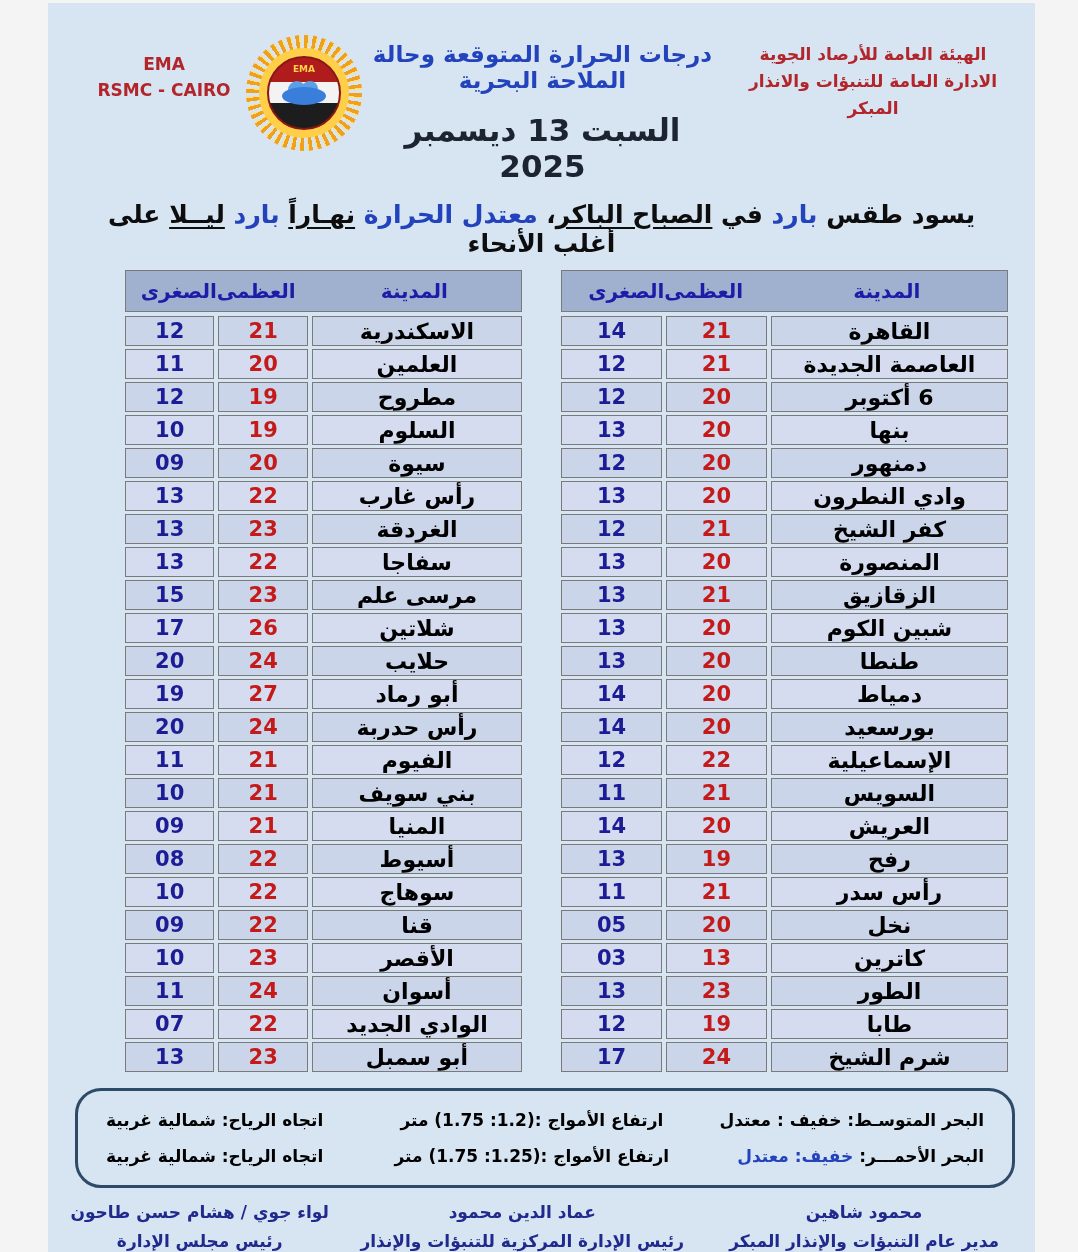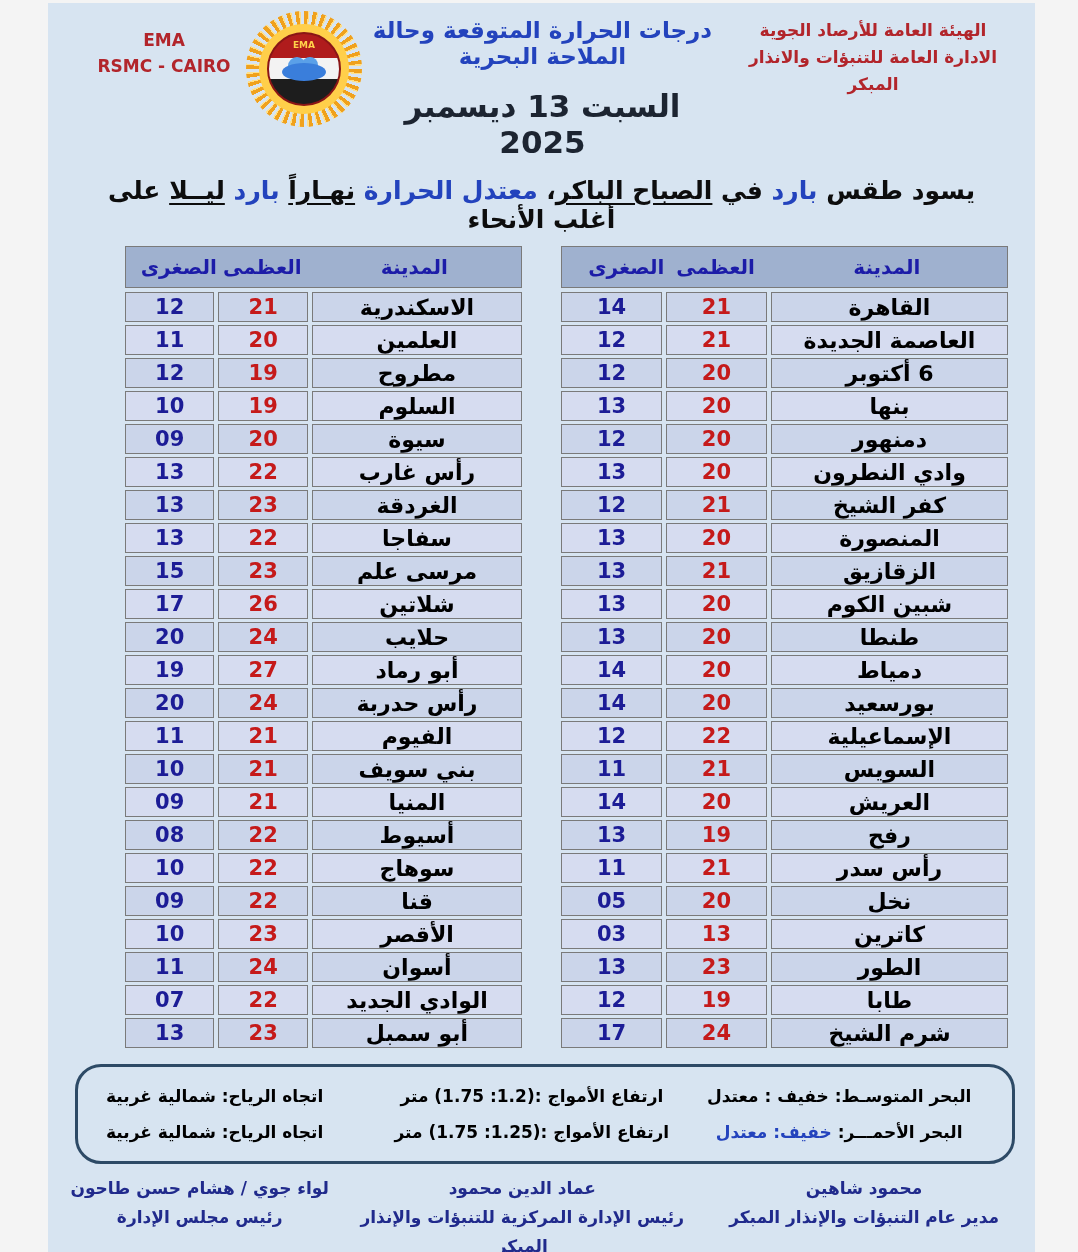--- a/index.html
+++ b/index.html
@@ -8,21 +8,21 @@
     width:1078px; height:1252px; position:relative;
     background:#f4f4f4;
     font-family:"DejaVu Sans", sans-serif;
     overflow:hidden;
   }
   .page {
     position:absolute; left:48px; top:3px; width:987px; height:1249px;
     background:#d7e4f1;
   }
   
-  .header { display:flex; align-items:flex-start; padding:8px 12px 0 36px; direction:ltr; }
+  .header { display:flex; align-items:flex-start; padding:32px 12px 0 36px; direction:ltr; }
   .ema-block { width:160px; margin-top:16px; text-align:center; color:#b2252b; font-weight:bold; font-size:17px; line-height:1.55; }
   .logo { position:relative; width:116px; height:116px; flex:0 0 auto; margin-left:2px; }
   .sun { position:absolute; inset:0; border-radius:50%;
          background:repeating-conic-gradient(#f0a11c 0deg 4deg, #ffe08a 4deg 5.5deg, rgba(255,224,138,0) 5.5deg 9deg); }
   .sun::after { content:''; position:absolute; inset:13px; border-radius:50%; background:#ffcf4a; }
   .logo-inner { position:absolute; inset:21px; border-radius:50%; overflow:hidden;
          border:2px solid #8a1616;
          background:linear-gradient(180deg,#b01c1c 0 34%,#f3f3f3 34% 64%,#1d1d1d 64% 100%);
          display:flex; align-items:center; justify-content:center; }
   .logo-ema { position:absolute; top:6px; left:0; right:0; text-align:center; color:#ffd24a; font-size:9px; font-weight:bold; }
@@ -35,35 +35,35 @@
              font-size:25px; font-weight:bold; color:#0d0d0d; }
   .summary .blue { color:#2343bd; }
   .summary .ul { text-decoration:underline; text-underline-offset:4px; }
   
   .tables { display:flex; direction:rtl; justify-content:space-between; padding:12px 27px 0 77px; }
   .temp-table.right-t { width:447px; }
   .temp-table.left-t  { width:397px; }
   .t-header { background:#9fb1cf; border:1px solid #7a7a7a; height:42px; display:flex; direction:rtl;
               align-items:center; color:#1c1ca8; font-weight:bold; font-size:20px; margin-bottom:4px; }
   .t-header .col-city { width:54%; text-align:center; }
-  .t-header .col-max  { width:23%; text-align:center; }
+  .t-header .col-max  { width:23%; text-align:left; }
   .t-header .col-min  { width:23%; text-align:right; }
   .t-body { display:flex; flex-direction:column; gap:3px; }
   .t-row { display:flex; direction:rtl; gap:4px; height:30px; }
   .td { border:1px solid #7a7a7a; background:#cbd5ea; display:flex; align-items:center; justify-content:center; font-weight:bold; }
   .t-row.alt .td { background:#d6dcf0; }
   .td.city { width:54%; color:#000; font-size:22px; }
   .td.max  { width:23%; color:#c51a1a; font-size:21px; }
   .td.min  { width:23%; color:#1c1c96; font-size:21px; }
   
   .sea { margin:16px 20px 0 27px; height:100px; border:3px solid #2d4a66; border-radius:26px;
          direction:rtl; display:flex; flex-direction:column; justify-content:space-evenly;
          padding:4px 28px; font-weight:bold; font-size:17px; color:#000; }
   .sea-row { display:flex; align-items:center; }
-  .sea-name  { width:33%; text-align:center; }
+  .sea-name  { width:33%; text-align:right; }
   .sea-waves { width:37%; text-align:center; }
   .sea-wind  { width:30%; text-align:left; }
   .state-blue { color:#2343bd; }
   
   .sigs { display:flex; direction:rtl; margin-top:10px; padding:0 12px; text-align:center;
           color:#202a8c; font-weight:bold; font-size:17px; }
   .sig { line-height:1.7; }
   .sig.s0 { width:33%; } .sig.s1 { width:38%; } .sig.s2 { width:29%; }
 </style>
 </head>

